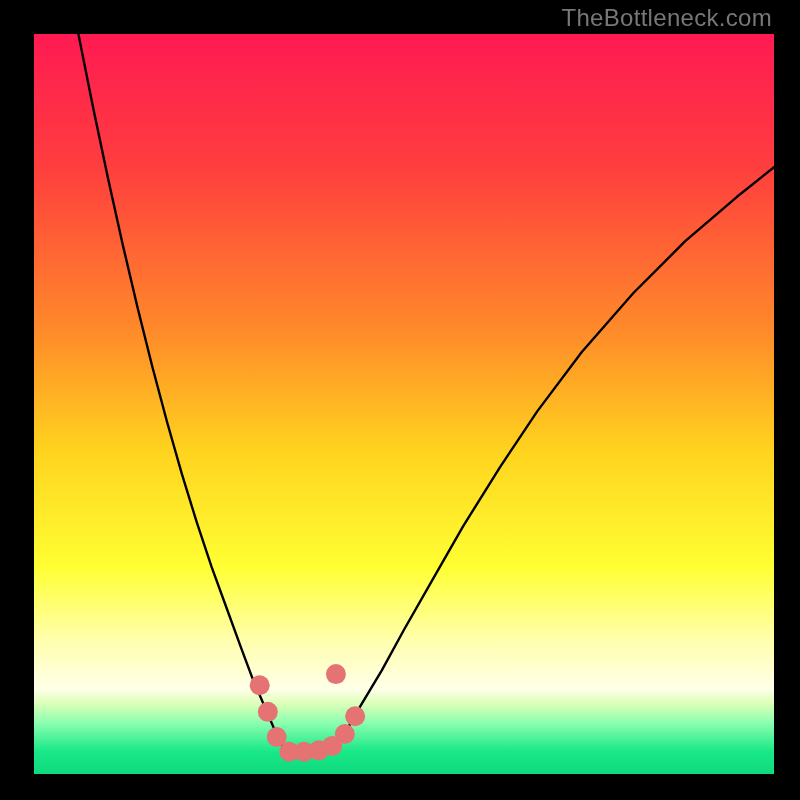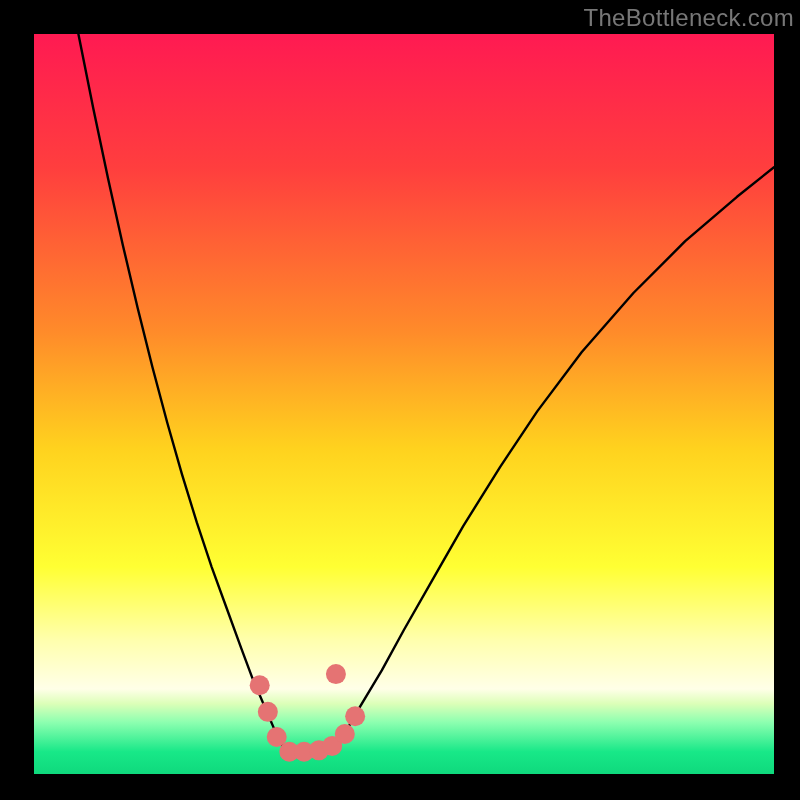--- a/index.html
+++ b/index.html
@@ -63,14 +63,14 @@
         <circle cx="242.72" cy="703.00" r="10" fill="#e57373"></circle>
         <circle cx="255.30" cy="717.80" r="10" fill="#e57373"></circle>
         <circle cx="270.10" cy="717.80" r="10" fill="#e57373"></circle>
         <circle cx="284.90" cy="716.32" r="10" fill="#e57373"></circle>
         <circle cx="298.22" cy="711.88" r="10" fill="#e57373"></circle>
         <circle cx="310.80" cy="700.04" r="10" fill="#e57373"></circle>
         <circle cx="321.16" cy="682.28" r="10" fill="#e57373"></circle>
         <circle cx="301.92" cy="640.10" r="10" fill="#e57373"></circle>
       </svg>
     </div>
-  <div class="watermark" id="watermark" style="right: 6px; top: 4px;">TheBottleneck.com</div>
+  <div class="watermark" id="watermark" style="right: 28px; top: 4px;">TheBottleneck.com</div>
 </div>
 
 </body></html>

